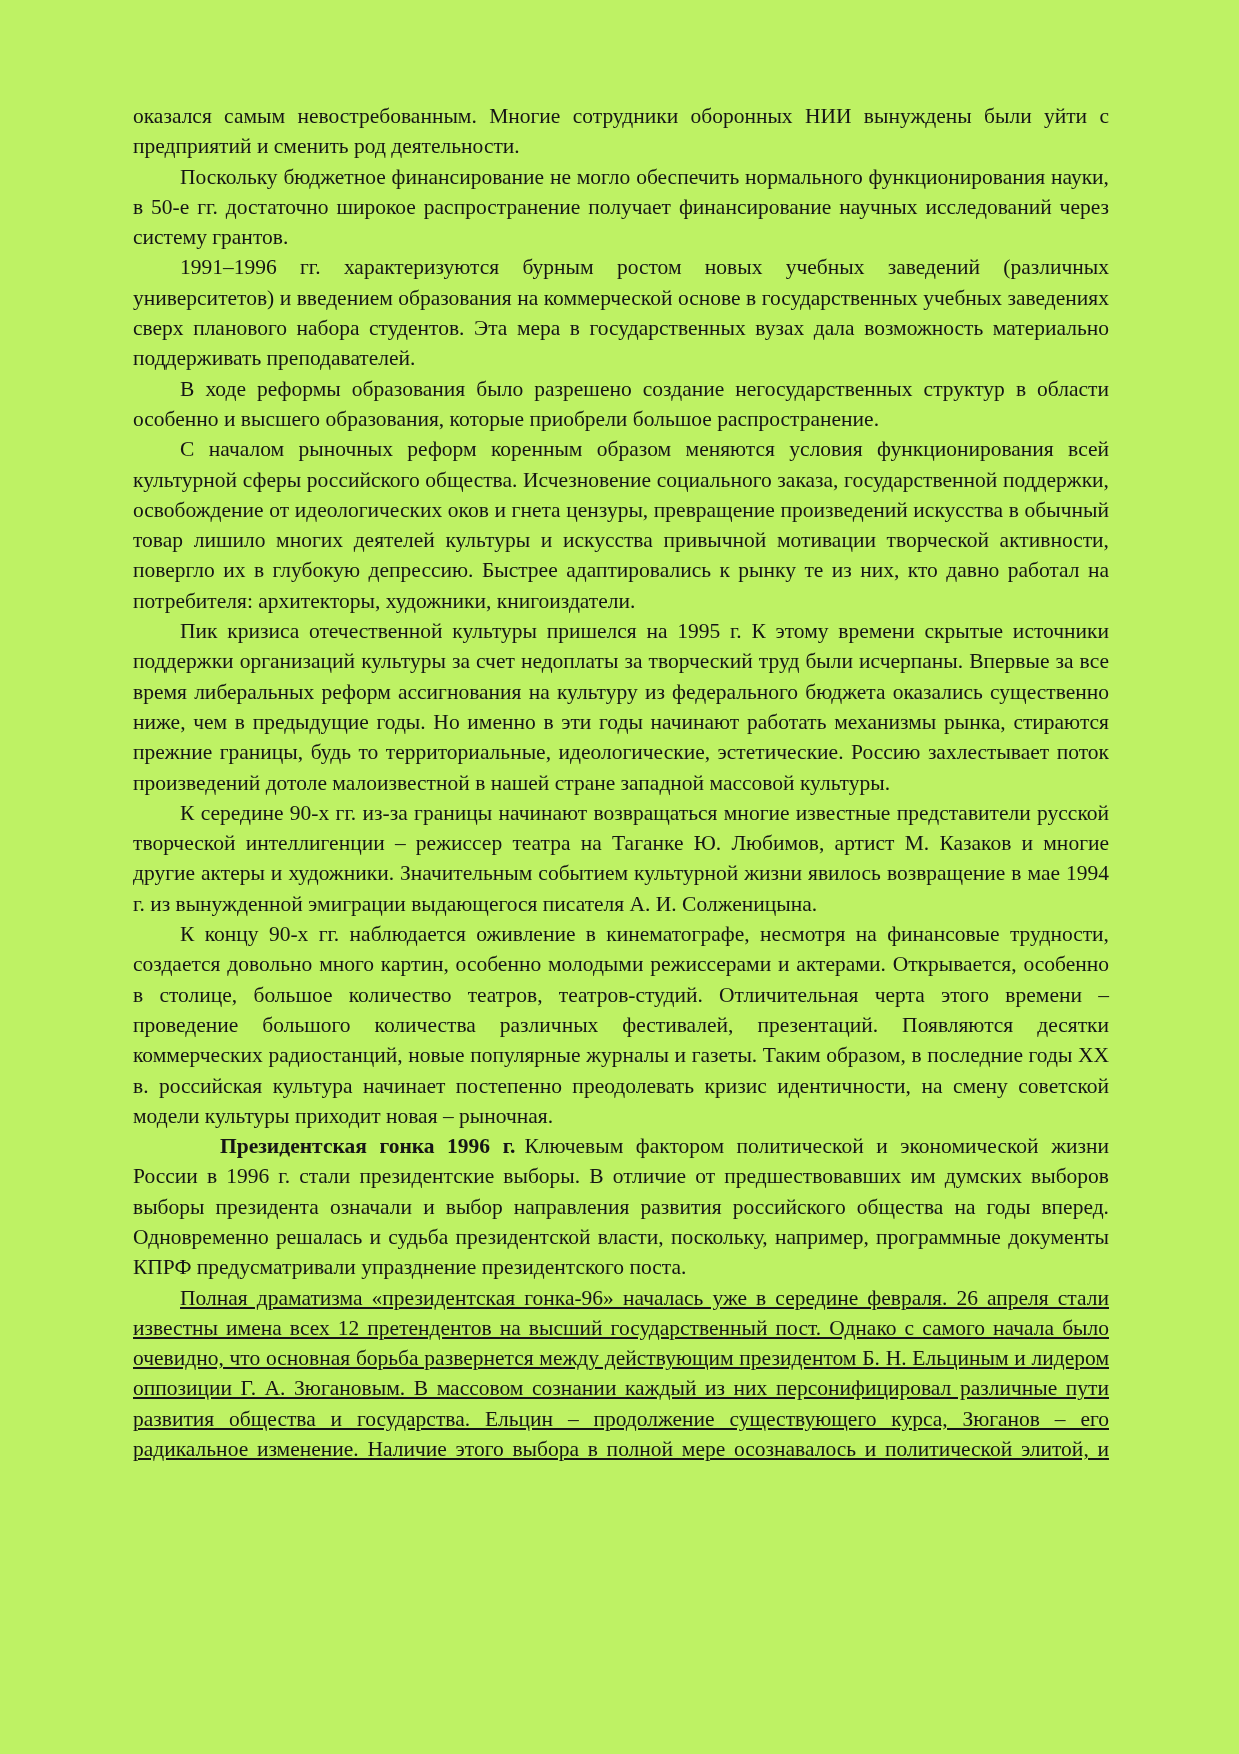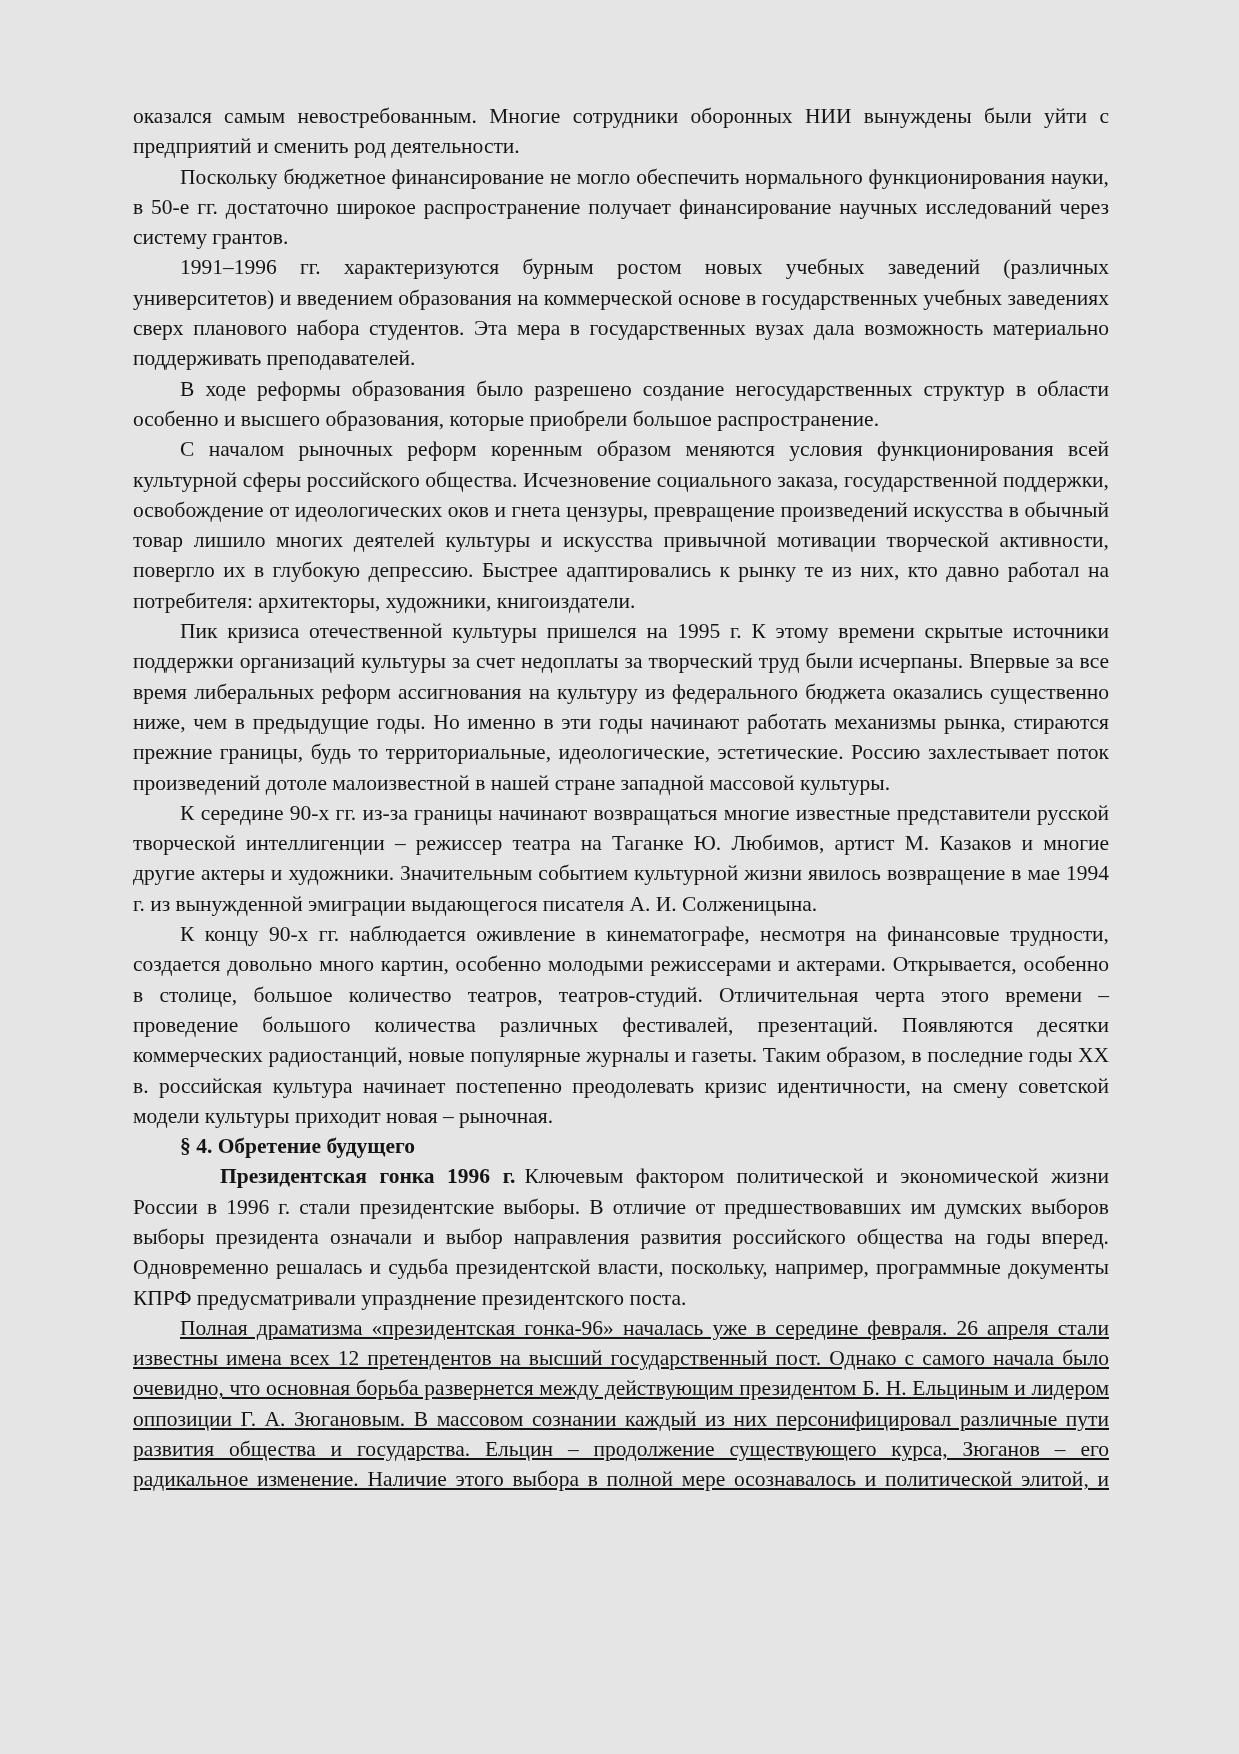--- a/index.html
+++ b/index.html
@@ -4,21 +4,21 @@
 <style>
   html, body {
     margin: 0;
     padding: 0;
     background: #ffffff;
   }
   .page {
     position: relative;
     width: 1239px;
     height: 1754px;
-    background: #e5e5e5;
+    background: #bef264;
     overflow: hidden;
     font-family: "Liberation Serif", "DejaVu Serif", serif;
     color: #151515;
   }
   .text-block {
     position: absolute;
     left: 133px;
     top: 101px;
     width: 976px;
     font-size: 21.5px;
@@ -59,20 +59,19 @@
     <p class="indent">В ходе реформы образования было разрешено создание негосударственных структур в области особенно и высшего образования, которые приобрели большое распространение.</p>
 
     <p class="indent">С началом рыночных реформ коренным образом меняются условия функционирования всей культурной сферы российского общества. Исчезновение социального заказа, государственной поддержки, освобождение от идеологических оков и гнета цензуры, превращение произведений искусства в обычный товар лишило многих деятелей культуры и искусства привычной мотивации творческой активности, повергло их в глубокую депрессию. Быстрее адаптировались к рынку те из них, кто давно работал на потребителя: архитекторы, художники, книгоиздатели.</p>
 
     <p class="indent">Пик кризиса отечественной культуры пришелся на 1995 г. К этому времени скрытые источники поддержки организаций культуры за счет недоплаты за творческий труд были исчерпаны. Впервые за все время либеральных реформ ассигнования на культуру из федерального бюджета оказались существенно ниже, чем в предыдущие годы. Но именно в эти годы начинают работать механизмы рынка, стираются прежние границы, будь то территориальные, идеологические, эстетические. Россию захлестывает поток произведений дотоле малоизвестной в нашей стране западной массовой культуры.</p>
 
     <p class="indent">К середине 90-х гг. из-за границы начинают возвращаться многие известные представители русской творческой интеллигенции – режиссер театра на Таганке Ю. Любимов, артист М. Казаков и многие другие актеры и художники. Значительным событием культурной жизни явилось возвращение в мае 1994 г. из вынужденной эмиграции выдающегося писателя А. И. Солженицына.</p>
 
     <p class="indent">К концу 90-х гг. наблюдается оживление в кинематографе, несмотря на финансовые трудности, создается довольно много картин, особенно молодыми режиссерами и актерами. Открывается, особенно в столице, большое количество театров, театров-студий. Отличительная черта этого времени – проведение большого количества различных фестивалей, презентаций. Появляются десятки коммерческих радиостанций, новые популярные журналы и газеты. Таким образом, в последние годы XX в. российская культура начинает постепенно преодолевать кризис идентичности, на смену советской модели культуры приходит новая – рыночная.</p>
 
-    <p class="heading">§ 4. Обретение будущего</p>
 
     <p class="indent"><span class="lead">Президентская гонка 1996 г.</span><span>Ключевым фактором политической и экономической жизни России в 1996 г. стали президентские выборы. В отличие от предшествовавших им думских выборов выборы президента означали и выбор направления развития российского общества на годы вперед. Одновременно решалась и судьба президентской власти, поскольку, например, программные документы КПРФ предусматривали упразднение президентского поста.</span></p>
 
     <p class="indent justify-last">Полная драматизма «президентская гонка-96» началась уже в середине февраля. 26 апреля стали известны имена всех 12 претендентов на высший государственный пост. Однако с самого начала было очевидно, что основная борьба развернется между действующим президентом Б. Н. Ельциным и лидером оппозиции Г. А. Зюгановым. В массовом сознании каждый из них персонифицировал различные пути развития общества и государства. Ельцин – продолжение существующего курса, Зюганов – его радикальное изменение. Наличие этого выбора в полной мере осознавалось и политической элитой, и</p>
 
   </div>
 </div>
 
 </body></html>

